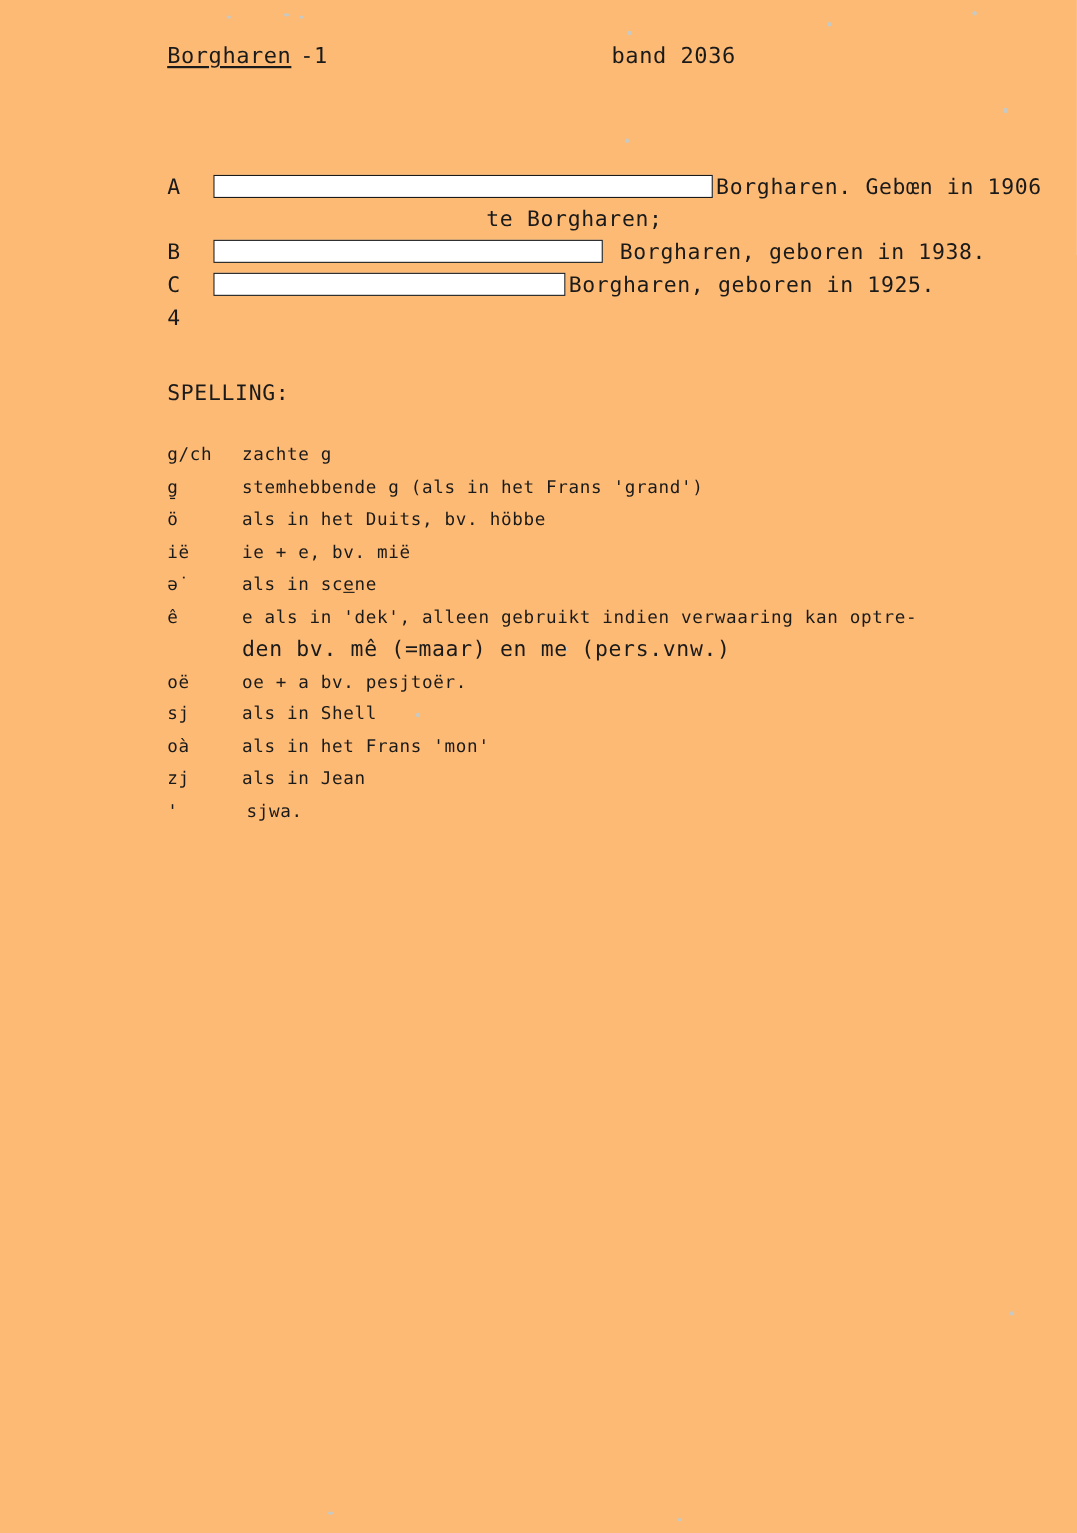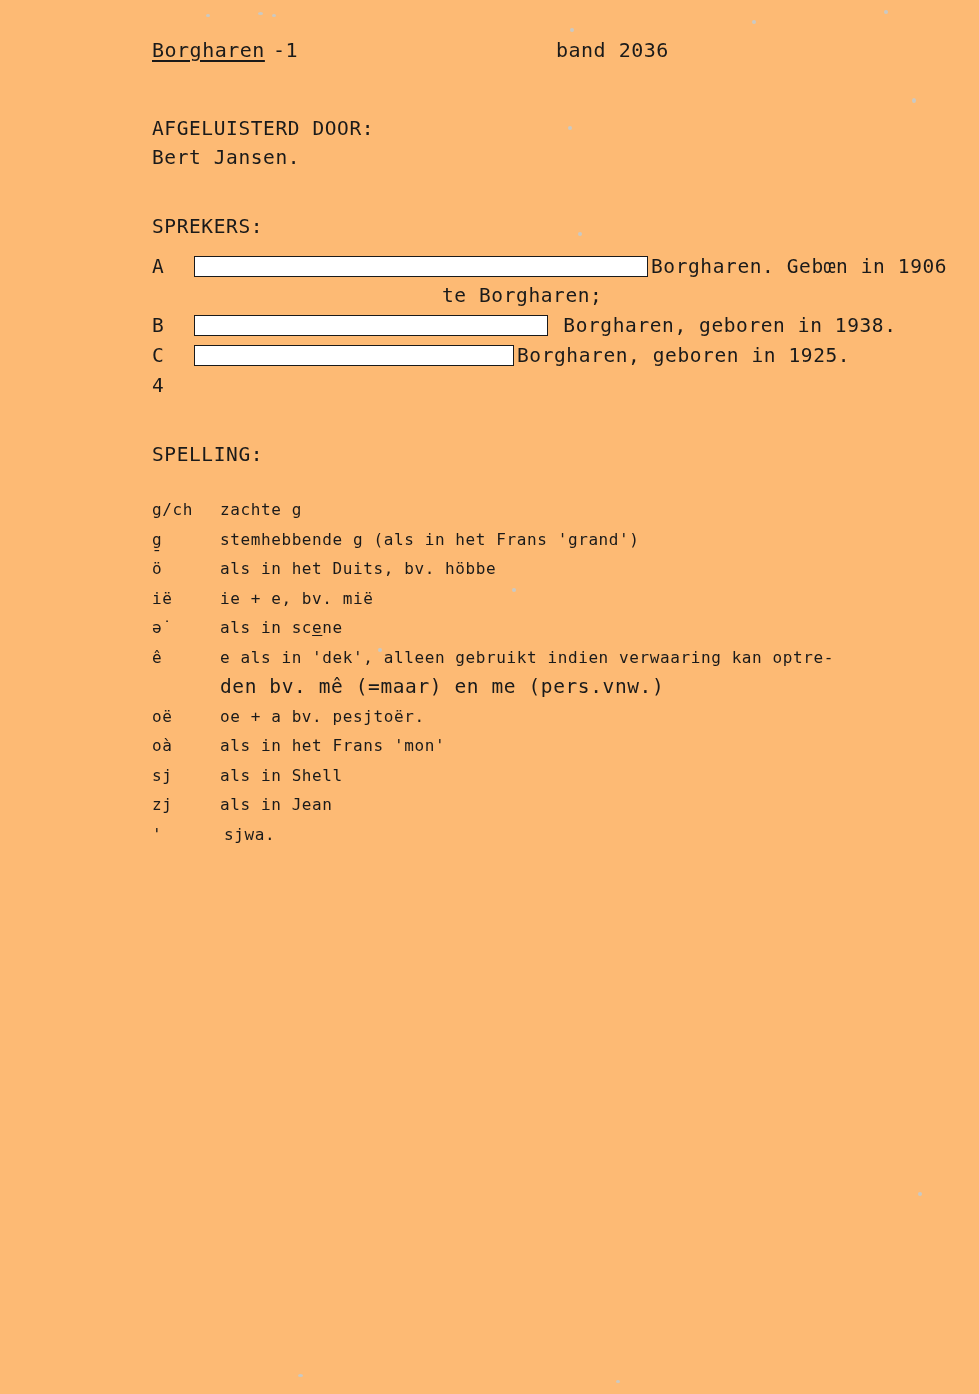--- a/index.html
+++ b/index.html
@@ -140,29 +140,24 @@
   <div class="doc">
 
     <div class="header-row">
       <span class="doc-title">Borgharen</span>
       <span class="doc-pageno" style="margin-left:8px;">-1</span>
       <span class="band-label">band 2036</span>
     </div>
 
     <div class="sec-gap-1"></div>
 
-    <div class="block">
-      <div class="line">AFGELUISTERD DOOR:</div>
-      <div class="line">Bert Jansen.</div>
-    </div>
 
     <div class="sec-gap-2"></div>
 
     <div class="block speakers">
-      <div class="line" style="margin-bottom:10px;">SPREKERS:</div>
 
       <div class="spk-row">
         <span class="spk-code">A</span>
         <span class="redact" style="width:452px;"></span>
         <span class="spk-text">Borgharen. Gebœn in 1906</span>
       </div>
       <div class="spk-cont">te Borgharen;</div>
 
       <div class="spk-row">
         <span class="spk-code">B</span>
@@ -219,30 +214,30 @@
           <span class="sp-def">e als in 'dek', alleen gebruikt indien verwaaring kan optre-</span>
         </div>
         <div class="sp-cont">den bv. mê (=maar) en me (pers.vnw.)</div>
 
         <div class="sp-row">
           <span class="sp-sym">oë</span>
           <span class="sp-def">oe + a bv. pesjtoër.</span>
         </div>
 
         <div class="sp-row">
+          <span class="sp-sym">sj</span>
+          <span class="sp-def">als in Shell</span>
+        </div>
+
+        <div class="sp-row">
           <span class="sp-sym">oà</span>
           <span class="sp-def">als in het Frans 'mon'</span>
         </div>
 
         <div class="sp-row">
-          <span class="sp-sym">sj</span>
-          <span class="sp-def">als in Shell</span>
-        </div>
-
-        <div class="sp-row">
           <span class="sp-sym">zj</span>
           <span class="sp-def">als in Jean</span>
         </div>
 
         <div class="sp-row">
           <span class="sp-sym">'</span>
           <span class="sp-def" style="padding-left:4px;">sjwa.</span>
         </div>
 
       </div>

